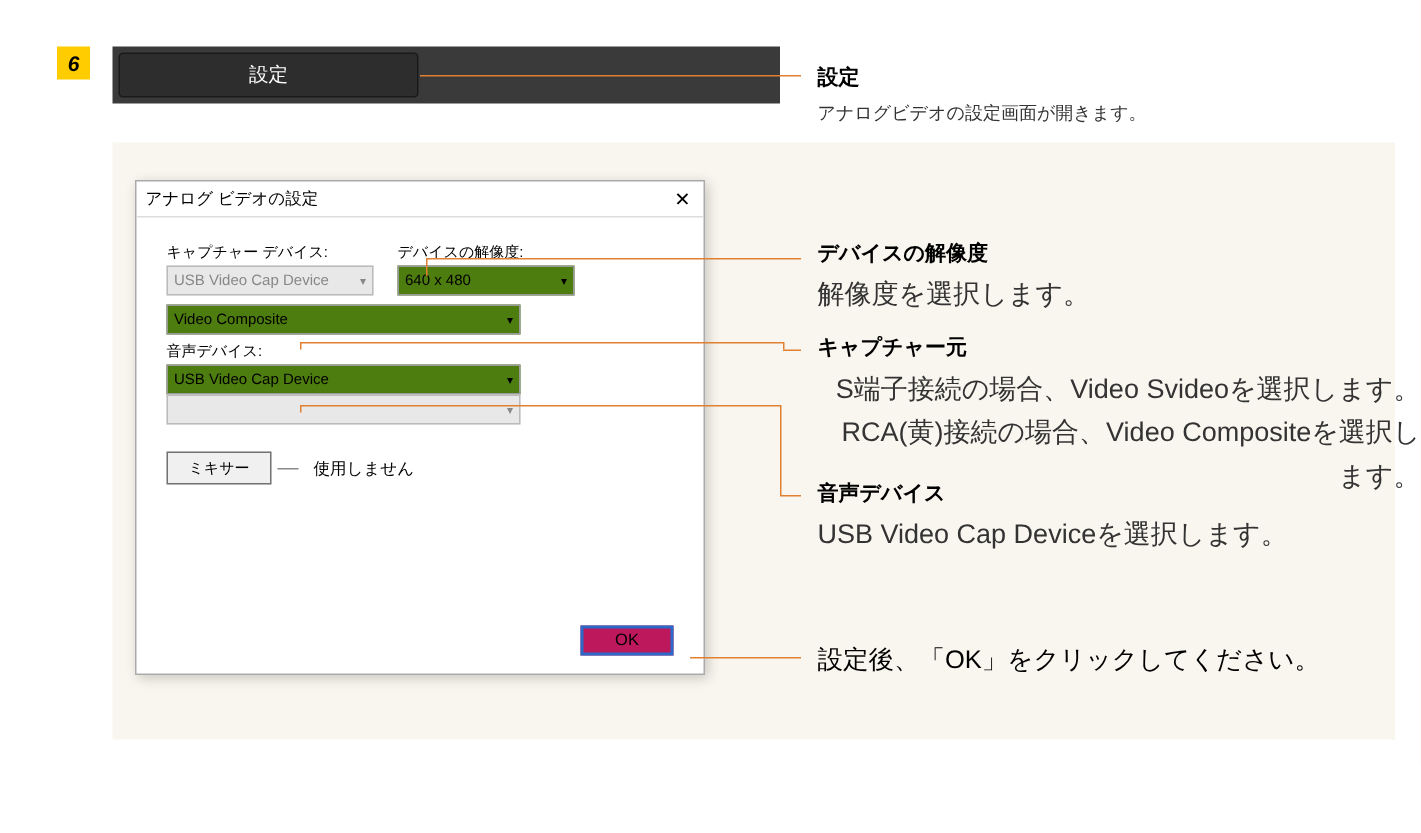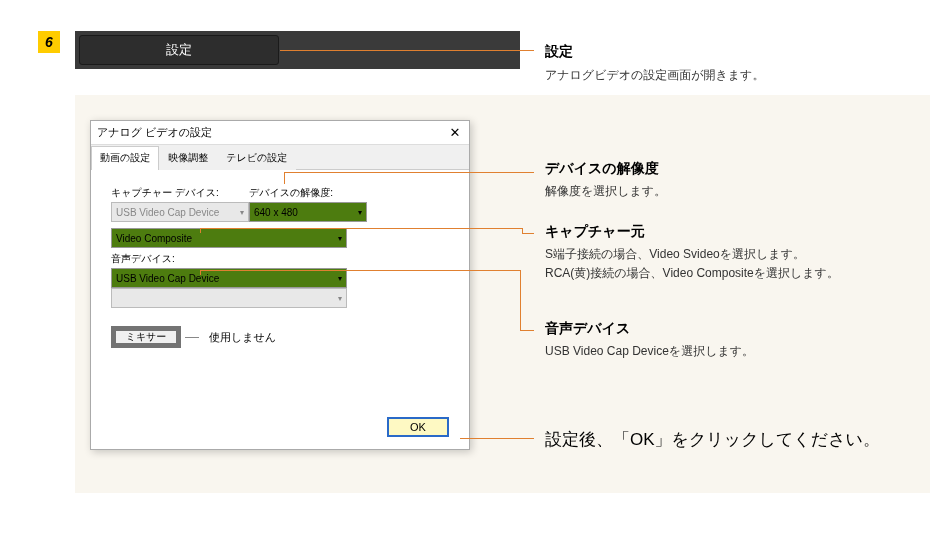--- a/index.html
+++ b/index.html
@@ -20,37 +20,37 @@
   
   .dialog { position: absolute; left: 90px; top: 120px; width: 380px; height: 330px; background: #fff; border: 1px solid #aaa; box-shadow: 2px 2px 8px rgba(0,0,0,0.2); }
   .dialog-title { height: 24px; display: flex; align-items: center; justify-content: space-between; padding: 0 6px; font-size: 11px; border-bottom: 1px solid #ddd; }
   .dialog-close { width: 16px; height: 16px; display: flex; align-items: center; justify-content: center; font-size: 13px; cursor: default; }
   
   .tabs { display: flex; background: #f0f0f0; border-bottom: 1px solid #ccc; }
   .tab { padding: 4px 8px; font-size: 10px; background: #fff; border: 1px solid #ccc; border-bottom: none; position: relative; top: 1px; }
   .tab.inactive { background: #f0f0f0; border: 1px solid transparent; }
   
   .dialog-body { padding: 12px 20px; }
-  .row { display: flex; align-items: center; margin-bottom: 6px; }
+  .row { display: flex; align-items: center; margin-bottom: 6px; gap: 16px; }
   .label { font-size: 10px; margin-bottom: 2px; margin-top: 4px; }
   .select { border: 1px solid #999; background: #4d7c0f; height: 20px; font-size: 10px; display: flex; align-items: center; padding: 0 4px; position: relative; }
   .select.disabled { background: #e8e8e8; color: #888; border-color: #bbb; }
   .select .chev { position: absolute; right: 4px; font-size: 8px; }
   .sel-capture { width: 138px; }
   .sel-res { width: 118px; }
   .sel-full { width: 236px; }
   
-  .mixer-btn { border: 5px solid #737373; background: #f0f0f0; width: 70px; height: 22px; display: flex; align-items: center; justify-content: center; font-size: 10px; margin-top: 18px; }
+  .mixer-btn { border: 1px solid #737373; background: #f0f0f0; width: 70px; height: 22px; display: flex; align-items: center; justify-content: center; font-size: 10px; margin-top: 18px; }
   .mixer-note { font-size: 11px; margin-left: 10px; }
   
-  .ok-btn { position: absolute; right: 20px; bottom: 12px; width: 62px; height: 20px; border: 2px solid #2a6ac8; background: #fef9c3; display: flex; align-items: center; justify-content: center; font-size: 11px; }
+  .ok-btn { position: absolute; right: 20px; bottom: 12px; width: 62px; height: 20px; border: 2px solid #2a6ac8; background: #be185d; display: flex; align-items: center; justify-content: center; font-size: 11px; }
   
   .annotation-block { position: absolute; left: 545px; }
   .annotation-block .title { font-weight: bold; font-size: 14px; margin-bottom: 4px; }
-  .annotation-block .desc { font-size: 12px; color: #333; line-height: 1.6; }
+  .annotation-block .desc { font-size: 18px; color: #333; line-height: 1.6; text-align: right; }
   
   .ann-2 { top: 160px; }
   .ann-3 { top: 223px; }
   .ann-4 { top: 320px; }
   .ann-5 { top: 428px; font-size: 17px; }
   
   .connector-line { position: absolute; background: #e08030; }
   .v-line { width: 1px; }
   .h-line { height: 1px; }
   
@@ -82,25 +82,20 @@
   <div class="title">設定</div>
   <div class="desc">アナログビデオの設定画面が開きます。</div>
 </div>
 
 <div class="canvas-bg"></div>
 
 <div class="dialog">
   <div class="dialog-title">
     <span>アナログ ビデオの設定</span>
     <span class="dialog-close">✕</span>
-  </div>
-  <div class="tabs">
-    <div class="tab">動画の設定</div>
-    <div class="tab inactive">映像調整</div>
-    <div class="tab inactive">テレビの設定</div>
   </div>
   <div class="dialog-body">
     <div class="row">
       <div>
         <div class="label">キャプチャー デバイス:</div>
         <div class="select disabled sel-capture">
             <span>USB Video Cap Device</span>
             <span class="chev">▾</span>
           </div>
       </div>

